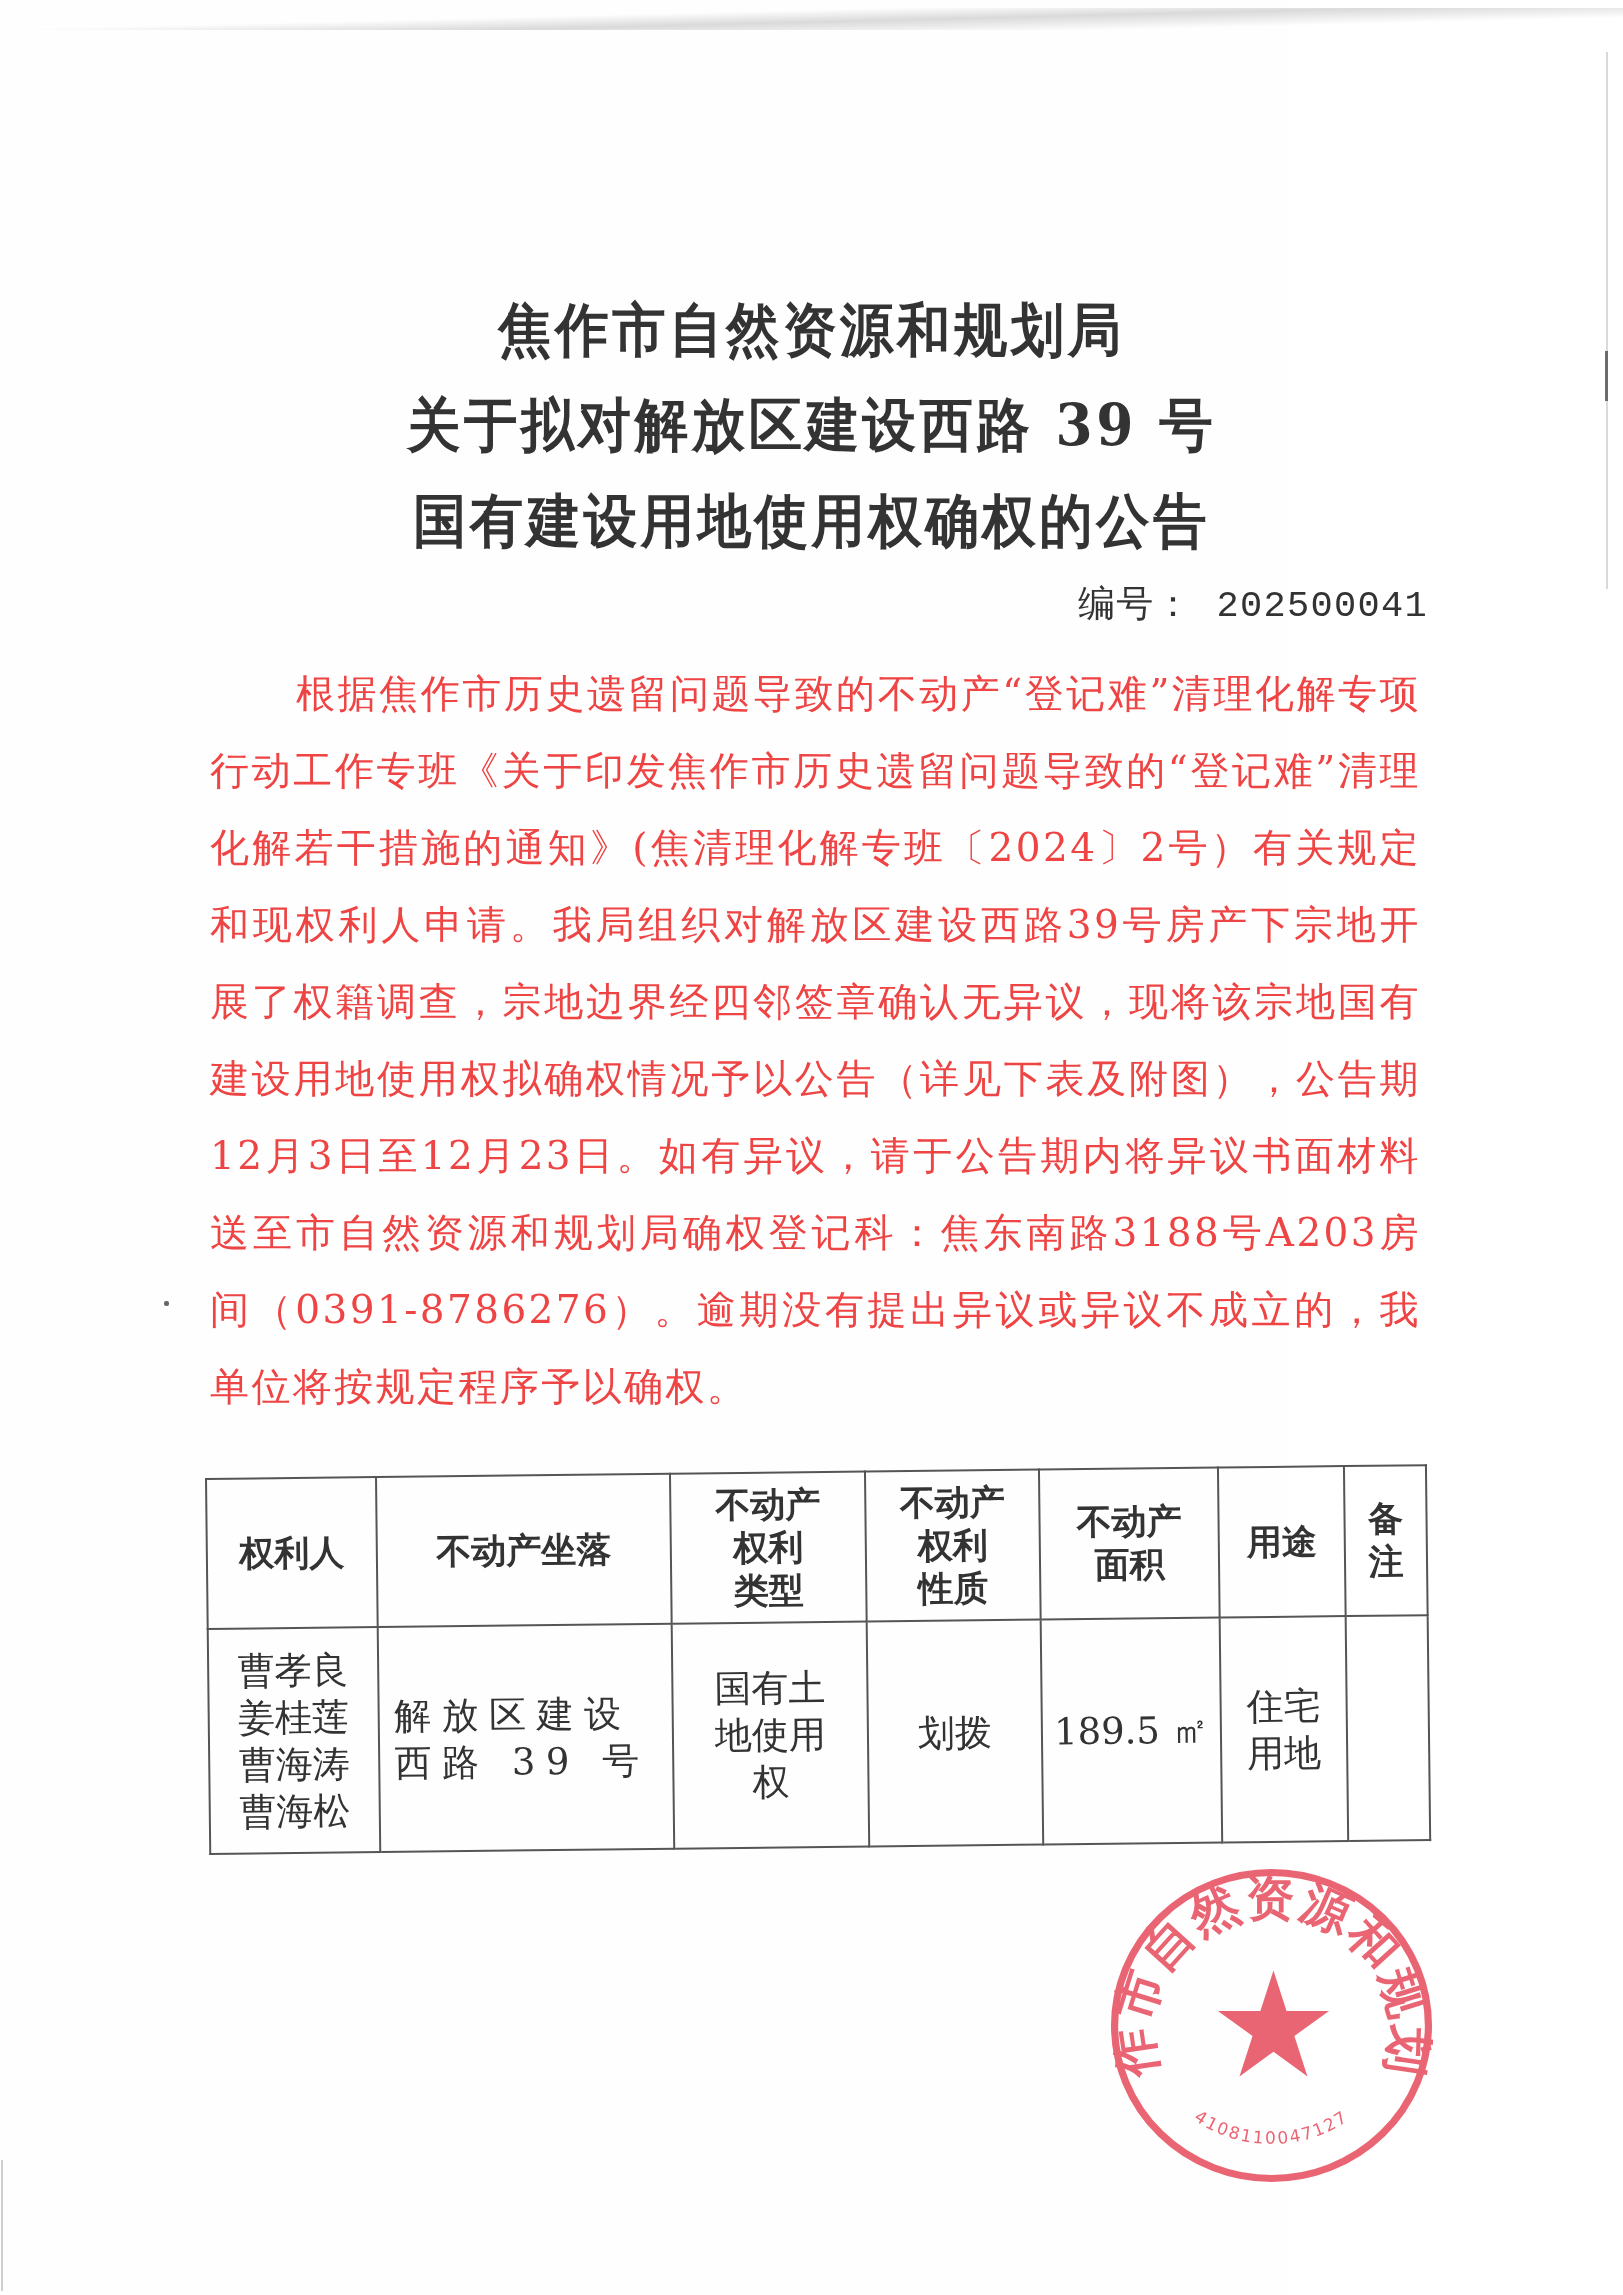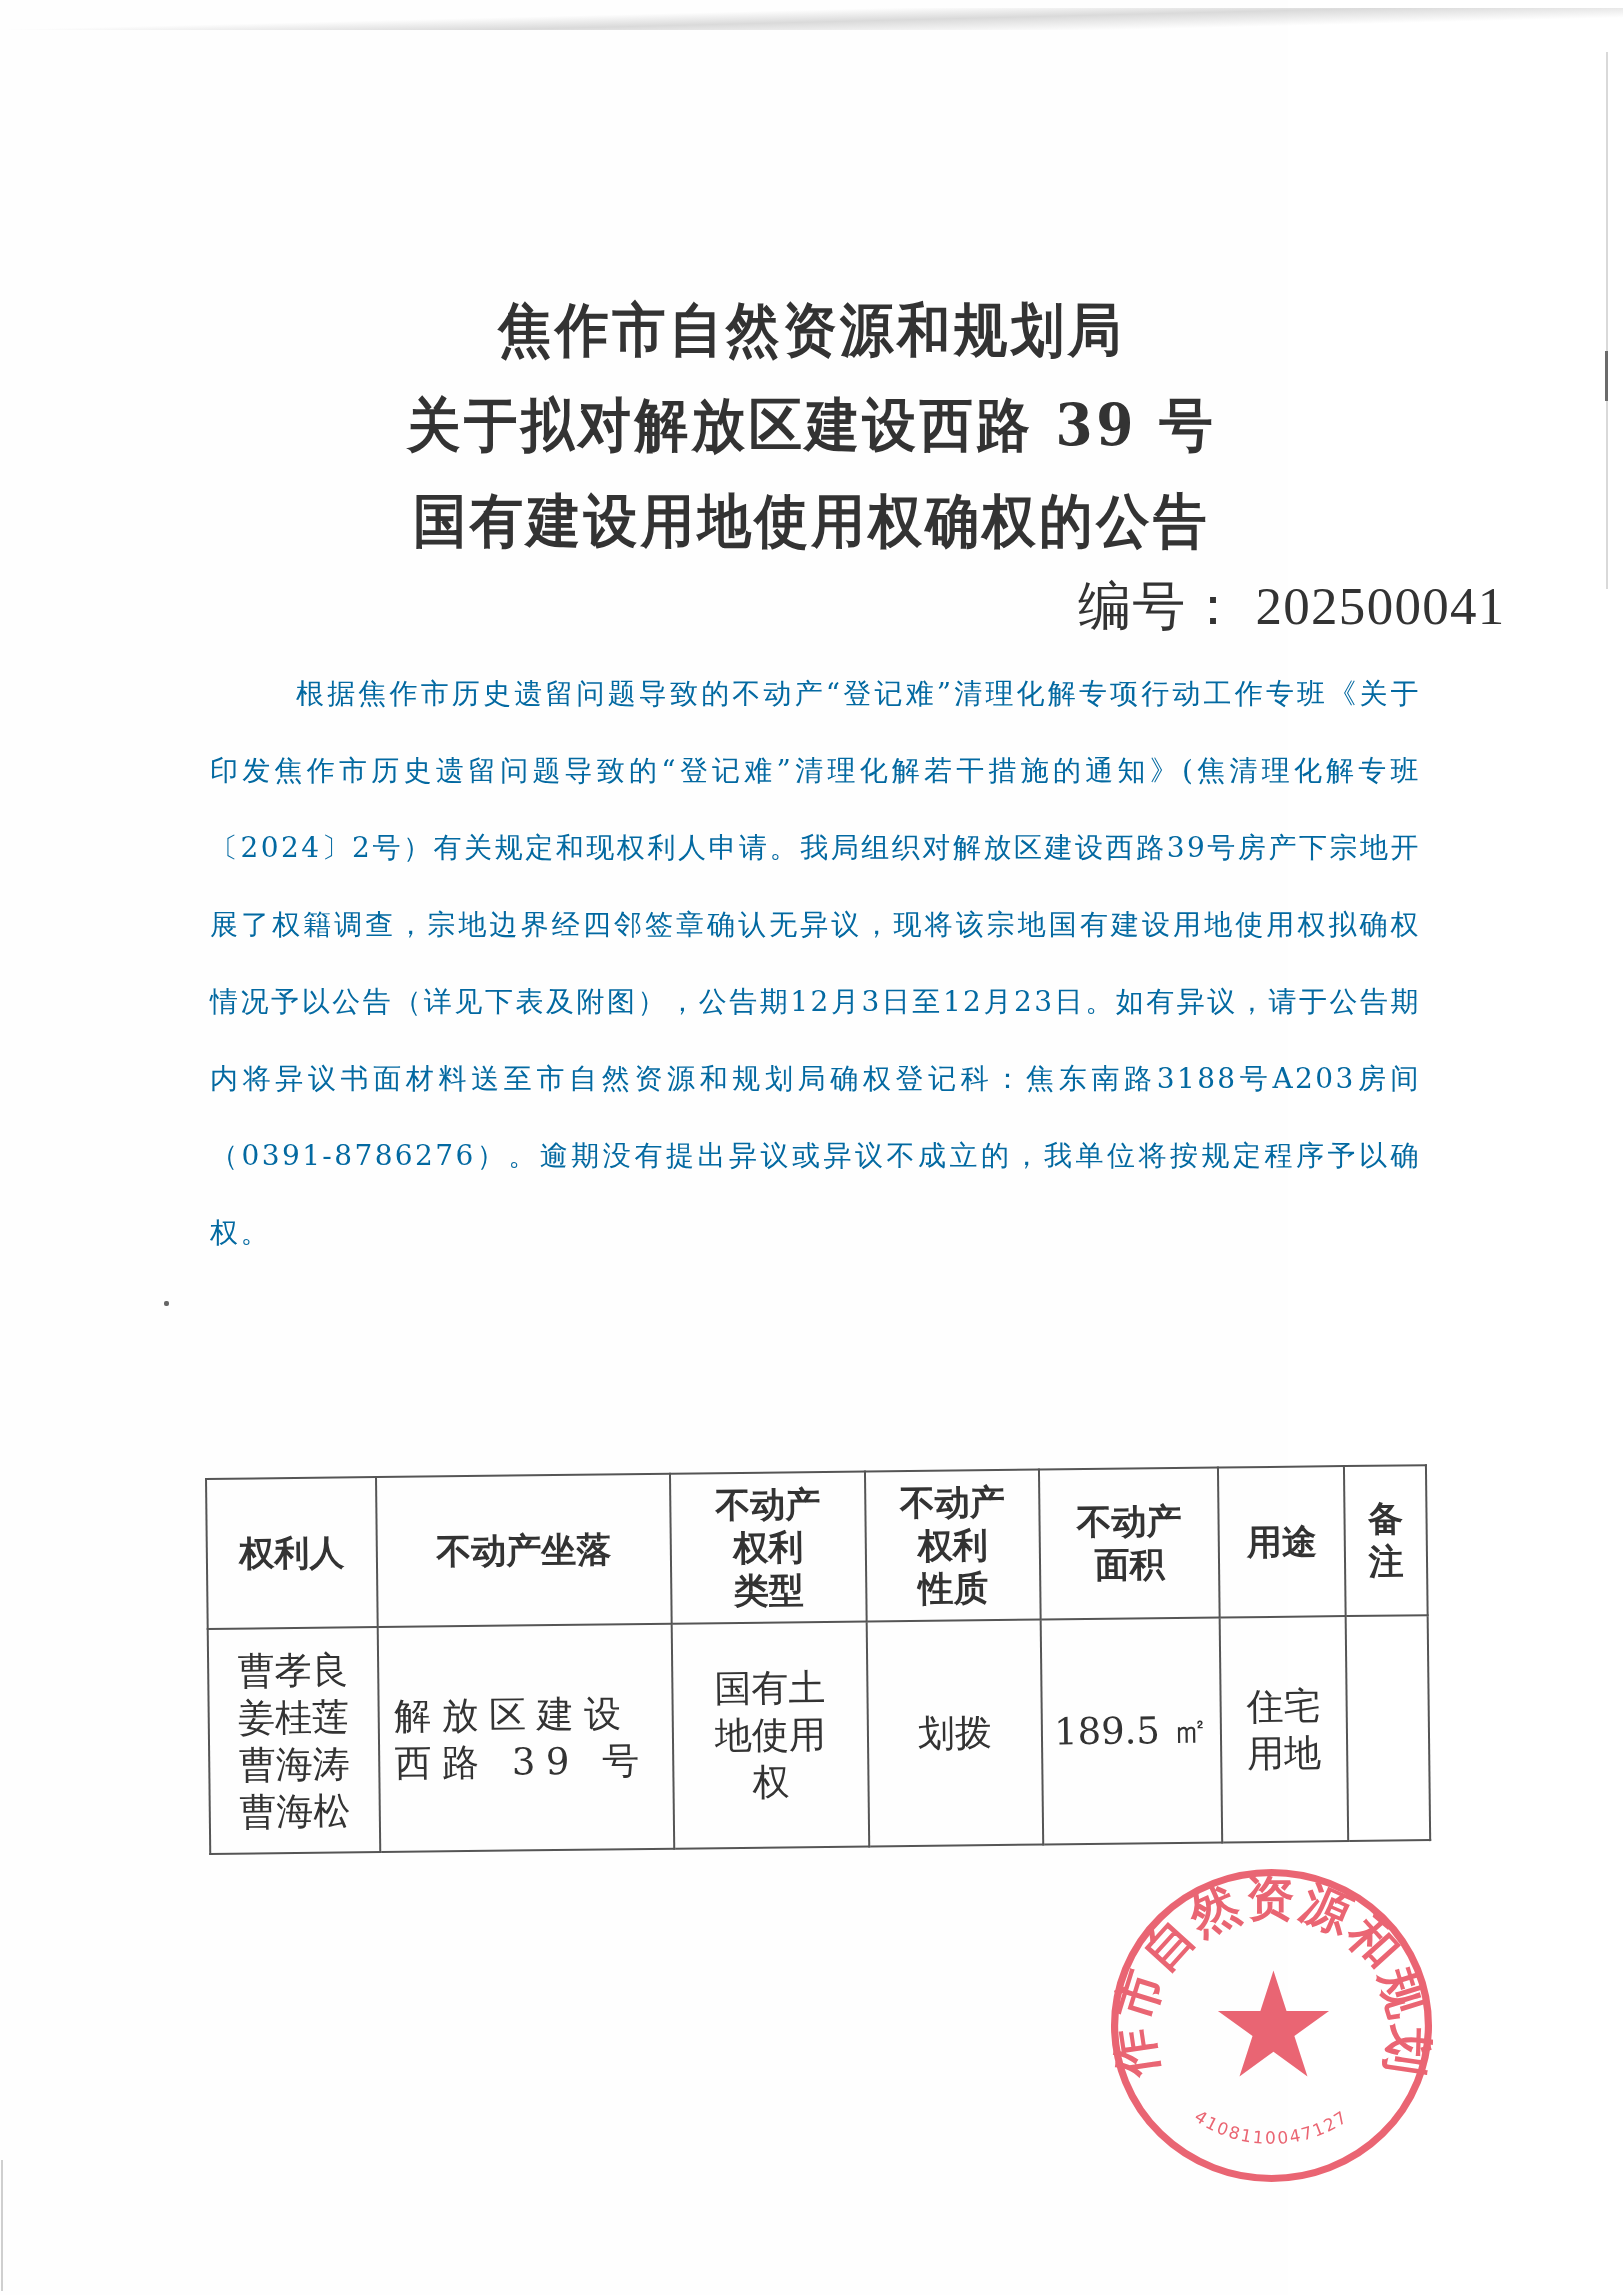--- a/index.html
+++ b/index.html
@@ -13,25 +13,25 @@
     .speck { position: absolute; left: 164px; top: 1301px; width: 4.6px; height: 5.2px; background: #666; border-radius: 2px; }
 
     .title { position: absolute; left: 0; width: 1623px; text-align: center;
       font-family: "DejaVu Serif", "Liberation Serif", serif; font-weight: bold;
       color: #333333; font-size: 58px; line-height: 65px; letter-spacing: 3.9px;
       transform: scaleX(0.92); transform-origin: 812px 50%; }
     .title.l1 { top: 298px; }
     .title.l2 { top: 393px; }
     .title.l3 { top: 489px; }
 
-    .serial { position: absolute; left: 1078px; top: 583px; font-family: Liberation Serif, serif;
-      color: #333; font-size: 53px; line-height: 46px; white-space: nowrap; letter-spacing: 1.3px; }
+    .serial { position: absolute; left: 1078px; top: 583px; font-family: Liberation Mono, monospace;
+      color: #333; font-size: 37px; line-height: 46px; white-space: nowrap; letter-spacing: 1.3px; }
 
     .body-text { position: absolute; left: 210px; top: 655px; width: 1211px;
-      font-family: "DejaVu Serif", "Liberation Serif", serif; color: #0369a1; font-size: 28px;
+      font-family: "DejaVu Serif", "Liberation Serif", serif; color: #ef4444; font-size: 39px;
       line-height: 77px; letter-spacing: 2.4px; text-align: justify; text-indent: 86px; }
 
     .table-wrap { position: absolute; left: 205px; top: 1478px; width: 1224px; height: 376px;
       transform: rotate(-0.65deg); transform-origin: 0 0; }
     table.notice { border-collapse: collapse; width: 1220px; height: 373px; table-layout: fixed; }
     table.notice td, table.notice th { border: 2px solid #555; text-align: center; vertical-align: middle; color: #333; padding: 0; }
     table.notice th { font-family: "DejaVu Sans", "Liberation Sans", sans-serif; font-weight: bold; font-size: 35px; line-height: 43px; height: 148px; }
     table.notice td { font-family: "DejaVu Serif", "Liberation Serif", serif; font-size: 37px; line-height: 47px; height: 223px; }
     .names span, .stack span { display: block; }
     .loc { text-align: left !important; padding-left: 14.4px !important; letter-spacing: 10.5px; }

